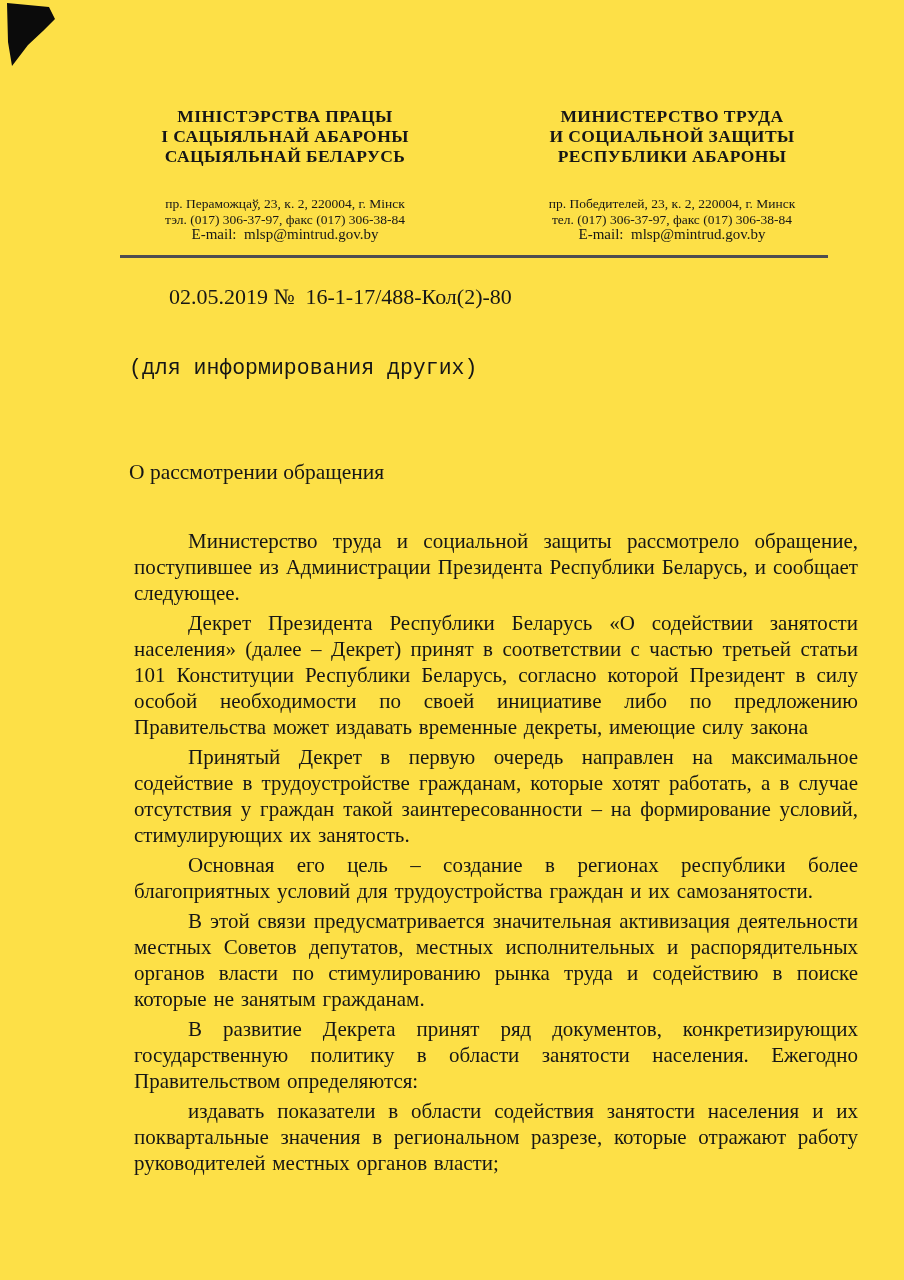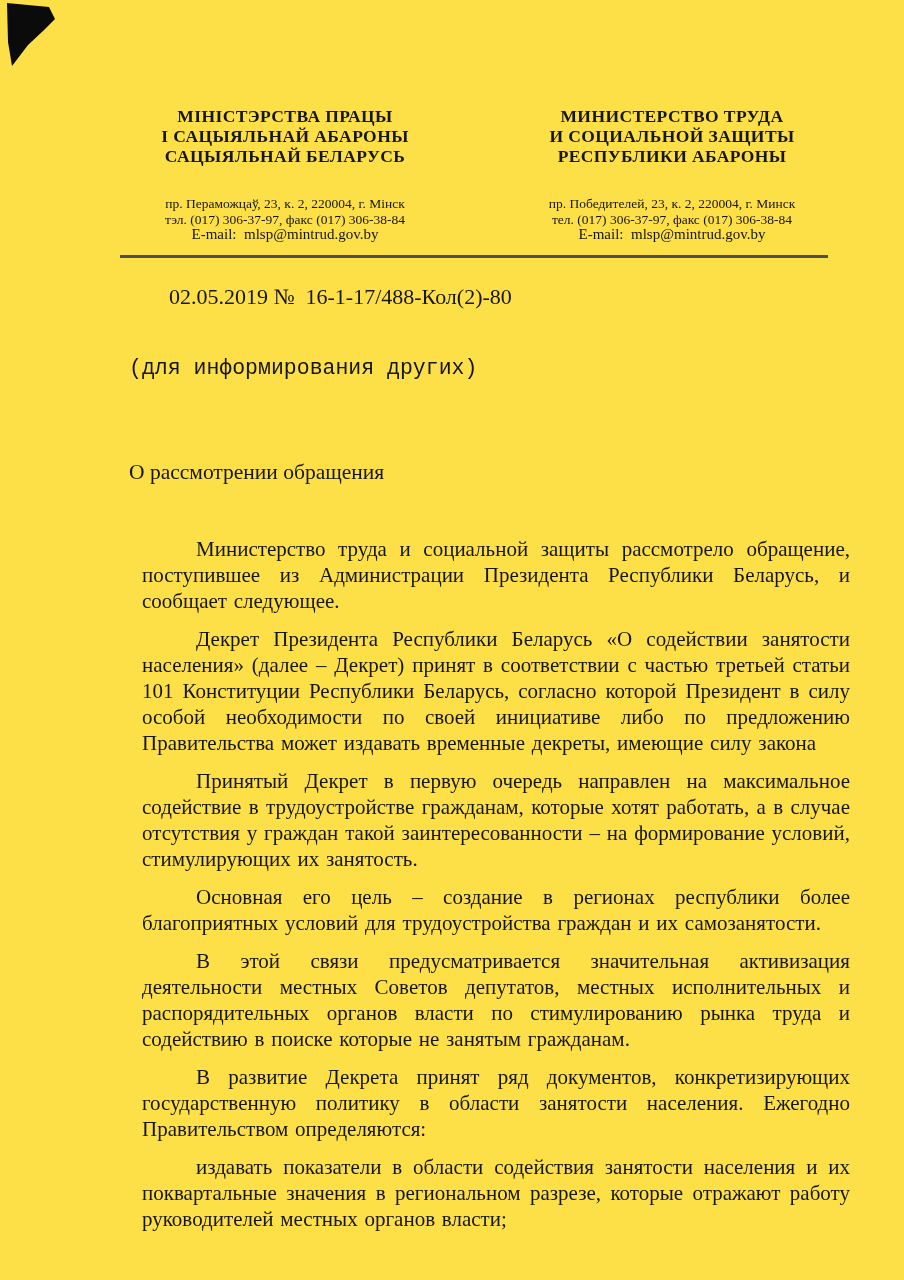--- a/index.html
+++ b/index.html
@@ -33,21 +33,21 @@
   .info-note { position: absolute; left: 129px; top: 356px; font-size: 21.5px; font-family: Liberation Mono, monospace; }
   .subject-line { position: absolute; left: 129px; top: 460px; font-size: 21.5px; }
 
   
   .body-text {
     position: absolute; left: 130px; top: 524px; width: 732px;
     font-size: 21px; line-height: 26px;
     text-align: justify;
     word-spacing: 1.5px;
   }
-  .body-text p { margin: 12px; padding: 0; text-indent: 54px; }
+  .body-text p { margin: 4px; padding: 0; text-indent: 54px; }
 </style>
 </head>
 <body>
 
 <div class="page">
 
   <svg class="corner-mark" width="70" height="75" viewBox="0 0 70 75">
     <path d="M7 3 L49 7 L55 19 L43 31 L28 45 L12 66 L8 42 Z" fill="#0b0b0b"></path>
   </svg>
 

